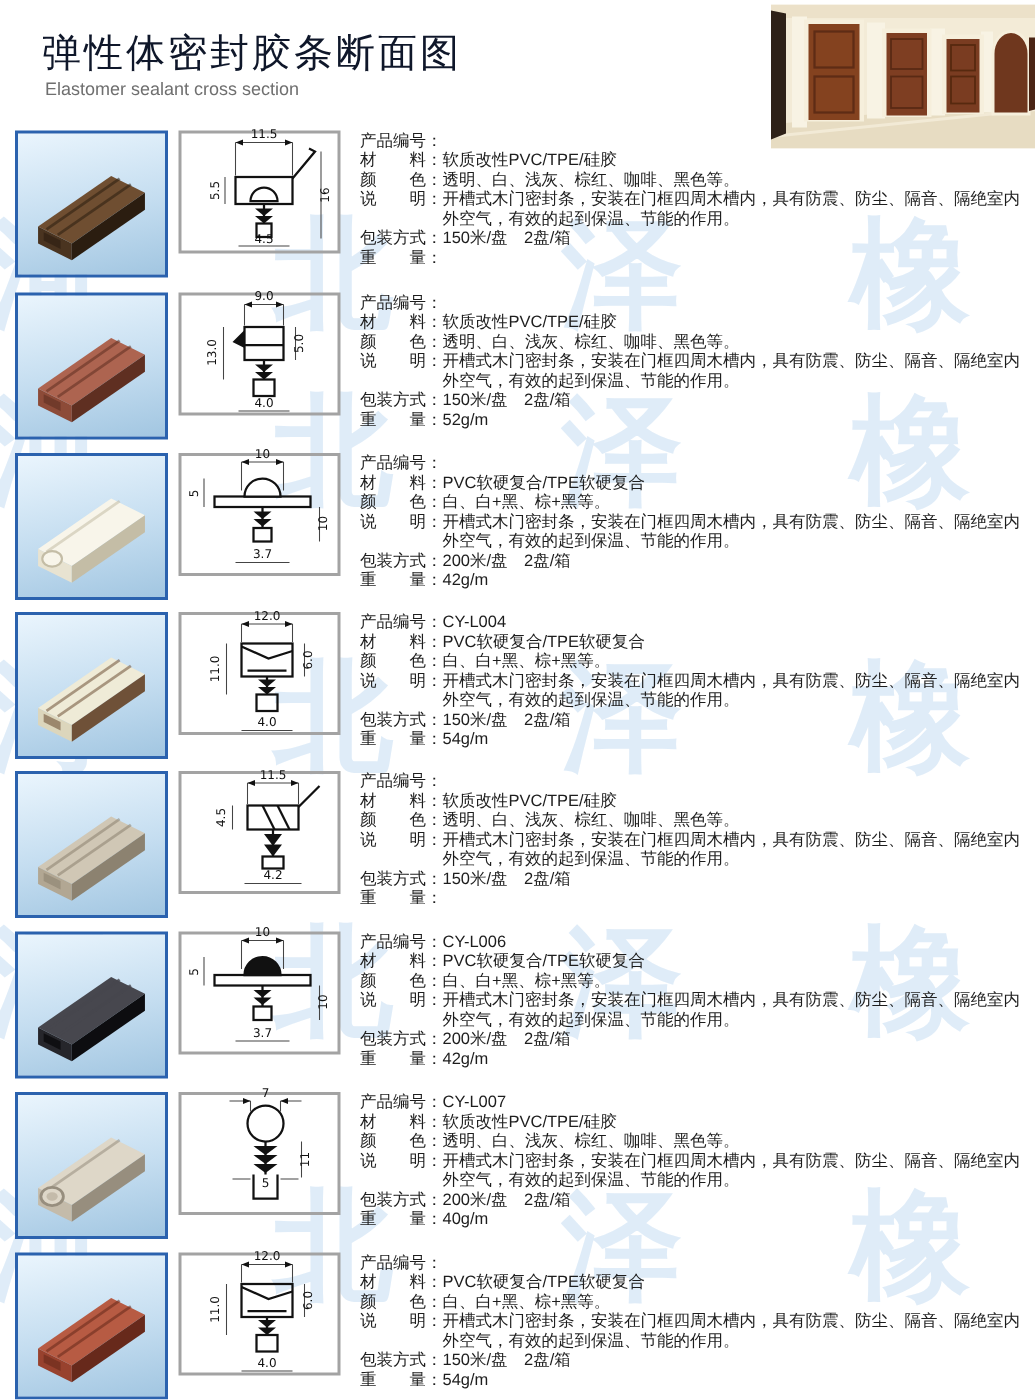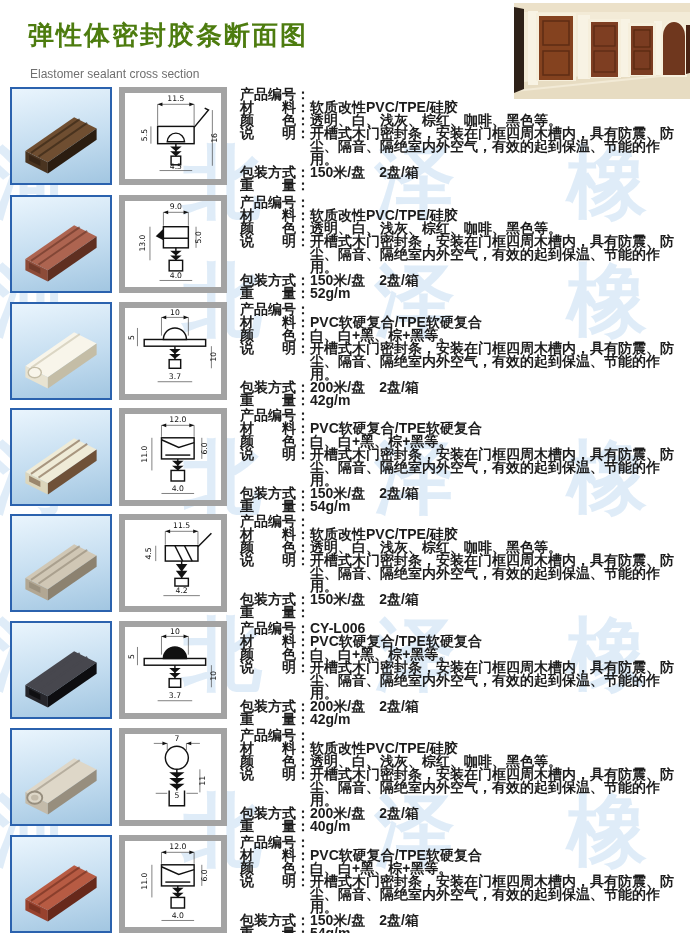--- a/index.html
+++ b/index.html
@@ -1,43 +1,43 @@
 <!DOCTYPE html>
 <html><head>
 <meta charset="utf-8">
 <style>
   html,body{margin:0;padding:0}
   body{
     width:690px;height:933px;position:relative;background:#ffffff;
     font-family:"Liberation Sans",sans-serif;overflow:hidden;
   }
   .page-title{
-    position:absolute;left:28px;top:18px;font-size:26px;font-weight:bold;
-    color:#4d7c0f;letter-spacing:2px;z-index:3;
+    position:absolute;left:28px;top:18px;font-size:26px;font-weight:normal;
+    color:#0f172a;letter-spacing:2px;z-index:3;
   }
   .page-subtitle{
-    position:absolute;left:30px;top:52px;font-size:12px;color:#6f6f6f;z-index:3;margin-top:15px;
+    position:absolute;left:30px;top:52px;font-size:12px;color:#6f6f6f;z-index:3;
   }
   .hero{position:absolute;left:514px;top:3px;width:176px;height:96px;z-index:3}
   .wm{
     position:absolute;left:-10px;font-size:80px;font-weight:bold;color:#b5d3ef;
     opacity:.42;letter-spacing:45px;white-space:nowrap;z-index:0;pointer-events:none;
     font-family:"Liberation Sans",sans-serif;
   }
   .row{position:absolute;left:10px;right:6px;display:flex;gap:7px;z-index:1;align-items:flex-start}
   .pbox{
     width:102px;height:98px;flex:none;box-sizing:border-box;border:2px solid #2b62ae;
     background:linear-gradient(168deg,#eaf5fd 0%,#c4ddf0 55%,#a2c6e1 100%);
     display:flex;align-items:center;justify-content:center;
   }
   .dbox{
-    width:108px;height:98px;flex:none;box-sizing:border-box;border:6px solid #a3a3a3;
+    width:108px;height:82px;flex:none;box-sizing:border-box;border:2px solid #a3a3a3;
     background:transparent;display:flex;align-items:center;justify-content:center;text-align:right;
   }
-  .info{flex:1;padding-left:6px;padding-top:1px;font-size:14px;line-height:13px;color:#1d1d1d;font-weight:bold}
+  .info{flex:1;padding-left:6px;padding-top:1px;font-size:11px;line-height:13px;color:#1d1d1d;font-weight:normal}
   .line{display:flex}
   .lab{flex:none;white-space:pre}
   .val{flex:1}
   svg text{font-family:"DejaVu Sans",sans-serif;font-size:8px;fill:#111;font-weight:normal}
   .dl{stroke:#444;stroke-width:.7;fill:none}
   .pf{stroke:#111;stroke-width:1.5;fill:none}
   .pb{fill:#111;stroke:none}
 </style>
 </head>
 <body>
@@ -288,20 +288,21 @@
       <text transform="rotate(-90 23 43)" x="23" y="43" text-anchor="middle">11.0</text>
       <line class="dl" x1="80" y1="26" x2="80" y2="48"></line>
       <text transform="rotate(-90 85 37)" x="85" y="37" text-anchor="middle">6.0</text>
       <line class="dl" x1="38" y1="84" x2="72" y2="84"></line>
       <text x="55" y="81" text-anchor="middle">4.0</text>
     </svg>
   </div>
   <div class="info">
     <div class="line">
         <span class="lab">产品编号：</span>
+        <span class="val">CY-L004</span>
       </div>
     <div class="line">
         <span class="lab">材　　料：</span>
         <span class="val">PVC软硬复合/TPE软硬复合</span>
       </div>
     <div class="line">
         <span class="lab">颜　　色：</span>
         <span class="val">白、白+黑、棕+黑等。</span>
       </div>
     <div class="line">
@@ -469,20 +470,21 @@
       <text transform="rotate(-90 83 50)" x="83" y="50" text-anchor="middle">11</text>
       <path class="pf" d="M46 60 v16 h16 v-16"></path>
       <line class="dl" x1="32" y1="63" x2="44" y2="63"></line>
         <line class="dl" x1="64" y1="63" x2="76" y2="63"></line>
       <text x="54" y="68" text-anchor="middle">5</text>
     </svg>
   </div>
   <div class="info">
     <div class="line">
         <span class="lab">产品编号：</span>
+        <span class="val">CY-L007</span>
       </div>
     <div class="line">
         <span class="lab">材　　料：</span>
         <span class="val">软质改性PVC/TPE/硅胶</span>
       </div>
     <div class="line">
         <span class="lab">颜　　色：</span>
         <span class="val">透明、白、浅灰、棕红、咖啡、黑色等。</span>
       </div>
     <div class="line">

